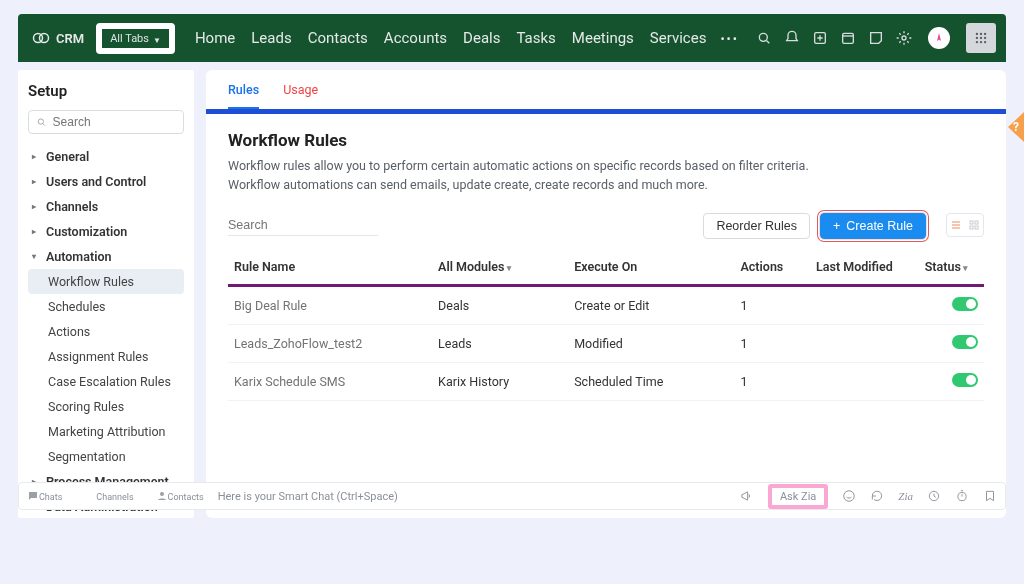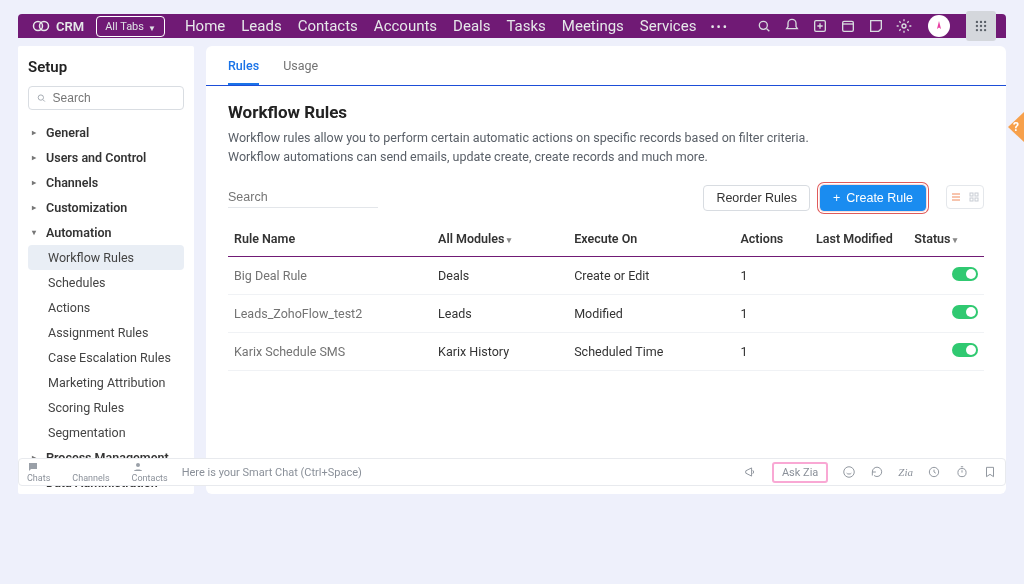--- a/index.html
+++ b/index.html
@@ -7,33 +7,33 @@
     font-family: -apple-system, BlinkMacSystemFont, "Segoe UI", Roboto, sans-serif;
     background: #eef0fb;
     width: 1024px;
     height: 584px;
     overflow: hidden;
     font-size: 12.5px;
     color: #333;
   }
   .app { padding: 14px 18px 0 18px; }
   .topbar {
-    background: #701a75;
-    height: 24px;
+    background: #14532d;
+    height: 48px;
     border-radius: 4px 4px 0 0;
     display: flex;
     align-items: center;
     padding: 0 10px 0 14px;
     color: #e6e8ea;
   }
   .brand { display: flex; align-items: center; gap: 6px; font-weight: 600; font-size: 13px; }
   .brand svg { width: 18px; height: 18px; }
   .alltabs {
     margin-left: 12px;
-    border: 1px solid #ffffff;
+    border: 6px solid #ffffff;
     border-radius: 4px;
     font-size: 11px;
     padding: 3px 8px;
     color: #dfe2e5;
     display: flex; align-items: flex-end; gap: 4px;
     cursor: pointer;
   }
   .nav { display: flex; gap: 16px; margin-left: 20px; font-size: 15px; }
   .nav span { cursor: pointer; color: #e6e8ea; }
   .more-dots { margin-left: 14px; cursor: pointer; letter-spacing: 2px; }
@@ -66,22 +66,22 @@
     border-radius: 4px;
   }
   .side-item { font-weight: 600; }
   .side-sub { font-weight: 400; padding-left: 20px; color: #444; }
   .side-sub.active { background: #e9eef5; }
   .caret { font-size: 8px; color: #777; width: 8px; }
   .main {
     flex: 1; background: #fff; border-radius: 6px; padding: 0;
     display: flex; flex-direction: column; overflow: hidden; position: relative;
   }
-  .tabs { display: flex; gap: 24px; padding: 12px 22px 0 22px; border-bottom: 1px solid #1d4ed8; }
-  .tab { padding-bottom: 10px; font-size: 12.5px; color: #737373; cursor: pointer; }
+  .tabs { display: flex; gap: 24px; padding: 12px 22px 0 22px; border-bottom: 5px solid #1d4ed8; }
+  .tab { padding-bottom: 10px; font-size: 12.5px; color: #ef4444; cursor: pointer; }
   .tab.active { color: #1a73e8; border-bottom: 2px solid #1a73e8; font-weight: 500; }
   .content { padding: 16px 22px 10px 22px; }
   .page-title { font-weight: 700; font-size: 17px; color: #222; margin-bottom: 6px; }
   .page-desc { font-size: 12.5px; color: #5a6068; line-height: 1.55; margin-bottom: 18px; max-width: 640px; }
   .toolbar { display: flex; align-items: center; margin-bottom: 10px; }
   .tool-search {
     display: flex; align-items: center; width: 150px;
     border-bottom: 1px solid #e3e6ea; padding: 3px 0; color: #aab0b8;
   }
   .tool-search input { border: none; outline: none; flex: 1; font-size: 12.5px; color: #333; }
@@ -98,21 +98,21 @@
   .view-toggle {
     border: 1px solid #e4e7eb; border-radius: 4px; display: flex; margin-left: 10px; overflow: hidden;
   }
   .view-toggle > div {
     width: 18px; height: 22px; display: flex; align-items: center; justify-content: center;
     color: #c7ccd3; cursor: pointer;
   }
   .view-toggle > div.on { color: #f08a5d; }
   table { width: 100%; border-collapse: collapse; }
   th, td { text-align: left; padding: 10px 6px; font-size: 12.5px; border-bottom: 1px solid #f0f2f5; }
-  th { color: #333; font-weight: 600; border-bottom: 1px solid #701a75; }
+  th { color: #333; font-weight: 600; border-bottom: 3px solid #701a75; }
   td.link { color: #737373; cursor: pointer; }
   .th-drop::after { content: " ▾"; font-size: 9px; color: #888; }
   .toggle {
     width: 26px; height: 14px; background: #30c971; border-radius: 8px;
     position: relative; display: inline-block; cursor: pointer;
   }
   .toggle::after {
     content: ""; position: absolute; right: 2px; top: 2px;
     width: 10px; height: 10px; background: #fff; border-radius: 50%;
   }
@@ -123,27 +123,27 @@
     display: flex; align-items: center; justify-content: center;
     font-weight: 700; font-size: 12px;
     clip-path: polygon(100% 0, 100% 100%, 0 50%);
   }
   .footer {
     position: absolute; left: 18px; right: 18px; bottom: 8px; height: 28px;
     background: #fff; border: 1px solid #e8eaee; border-radius: 4px;
     display: flex; align-items: center; padding: 0 8px; color: #8a9099; font-size: 11px;
   }
   .foot-left { display: flex; gap: 22px; align-items: center; }
-  .foot-left .fi { display: flex; flex-direction: column; align-items: flex-start; font-size: 9px; color: #8a9099; cursor: pointer; }
+  .foot-left .fi { display: flex; flex-direction: row; align-items: flex-end; font-size: 9px; color: #8a9099; cursor: pointer; }
   .foot-left .fi svg { width: 12px; height: 12px; fill: #9aa0a8; }
   .foot-hint { margin-left: 14px; }
   .foot-right { margin-left: auto; display: flex; align-items: center; gap: 14px; }
   .foot-right .fi2 { color: #8a9099; cursor: pointer; display: flex; align-items: center; gap: 4px; font-size: 11px; }
   .foot-right svg { width: 14px; height: 14px; fill: none; stroke: #8a9099; stroke-width: 1.6; }
-  .ask-zia { border: 2px solid #f9a8d4; border-radius: 3px; padding: 2px 8px; }
+  .ask-zia { border: 4px solid #f9a8d4; border-radius: 3px; padding: 2px 8px; }
 </style>
 </head>
 <body>
 
 <div class="app page-wrap">
 
   <div class="topbar">
     <div class="brand">
       <svg viewBox="0 0 24 24" fill="none" stroke="#e6e8ea" stroke-width="2">
           <circle cx="8" cy="12" r="6"></circle>
@@ -262,24 +262,24 @@
         <div class="side-sub">
           <span>Actions</span>
         </div>
         <div class="side-sub">
           <span>Assignment Rules</span>
         </div>
         <div class="side-sub">
           <span>Case Escalation Rules</span>
         </div>
         <div class="side-sub">
+          <span>Scoring Rules</span>
+        </div>
+        <div class="side-sub">
           <span>Marketing Attribution</span>
-        </div>
-        <div class="side-sub">
-          <span>Scoring Rules</span>
         </div>
         <div class="side-sub">
           <span>Segmentation</span>
         </div>
       <div class="side-item">
           <span class="caret">▸</span>
           <span>Process Management</span>
         </div>
       <div class="side-item">
           <span class="caret">▸</span>
@@ -331,21 +331,21 @@
           </div>
         </div>
         <table>
           <thead>
             <tr>
               <th style="width:27%">Rule Name</th>
               <th class="th-drop" style="width:18%">All Modules</th>
               <th style="width:22%">Execute On</th>
               <th style="width:10%">Actions</th>
               <th style="width:13%">Last Modified</th>
-              <th class="th-drop" style="width:10%; text-align:left">Status</th>
+              <th class="th-drop" style="width:10%; text-align:center">Status</th>
             </tr>
           </thead>
           <tbody id="rules-body">
               <tr>
                 <td class="link">Big Deal Rule</td>
                 <td>Deals</td>
                 <td>Create or Edit</td>
                 <td>1</td>
                 <td></td>
                 <td style="text-align:right"><span class="toggle"></span></td>

